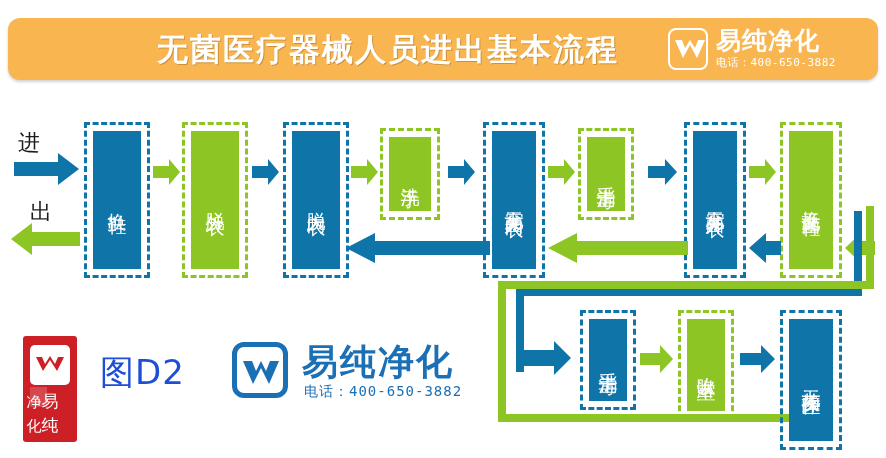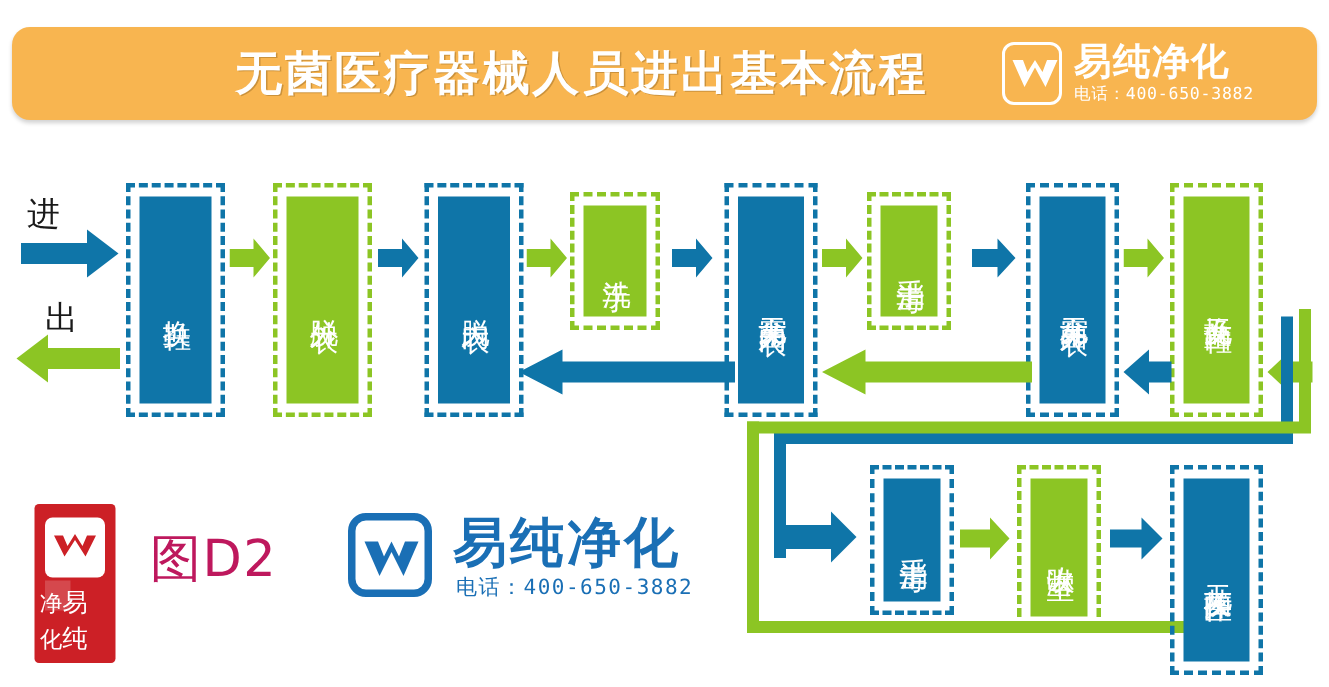--- a/index.html
+++ b/index.html
@@ -96,21 +96,21 @@
   .line.blue  { background: #0f75a8; }
   .line.green { background: #8cc524; }
 
   
   .seal {
     position: absolute; left: 22px; top: 335px;
     width: 56px; height: 108px;
   }
   .fig-label {
     position: absolute; left: 100px; top: 350px;
-    font-size: 34px; color: #be185d; letter-spacing: 1px;
+    font-size: 34px; color: #1d4ed8; letter-spacing: 1px;
     font-family: "DejaVu Sans", "Liberation Sans", sans-serif;
   }
   .blogo { position: absolute; left: 232px; top: 338px; width: 250px; height: 72px; }
   .blogo-mark {
     position: absolute; left: 0; top: 4px; width: 56px; height: 56px;
     border: 5px solid #1a6fb5; border-radius: 12px;
   }
   .blogo-mark svg { position:absolute; left:5px; top:13px; }
   .blogo-name {
     position: absolute; left: 70px; top: 0px;

